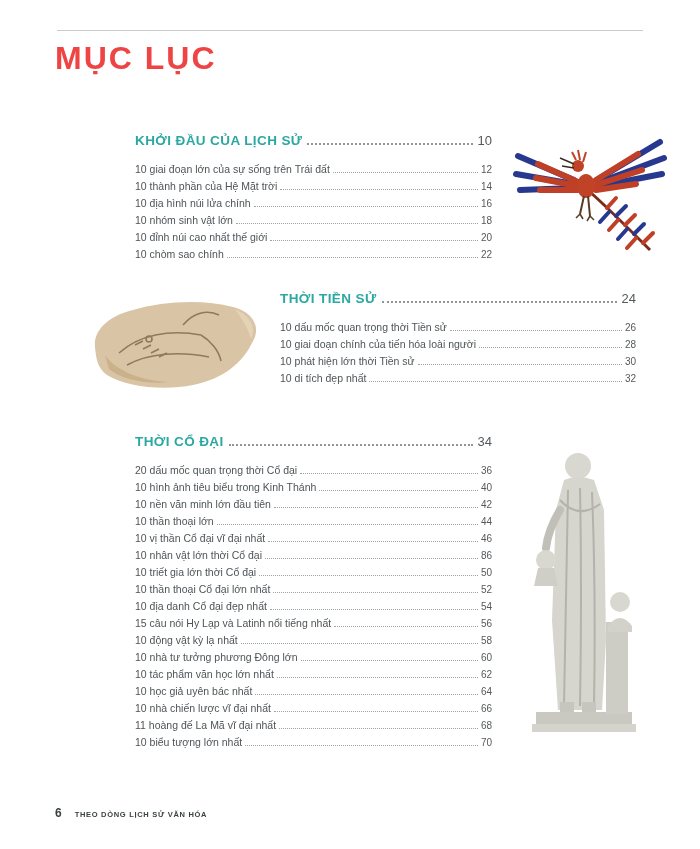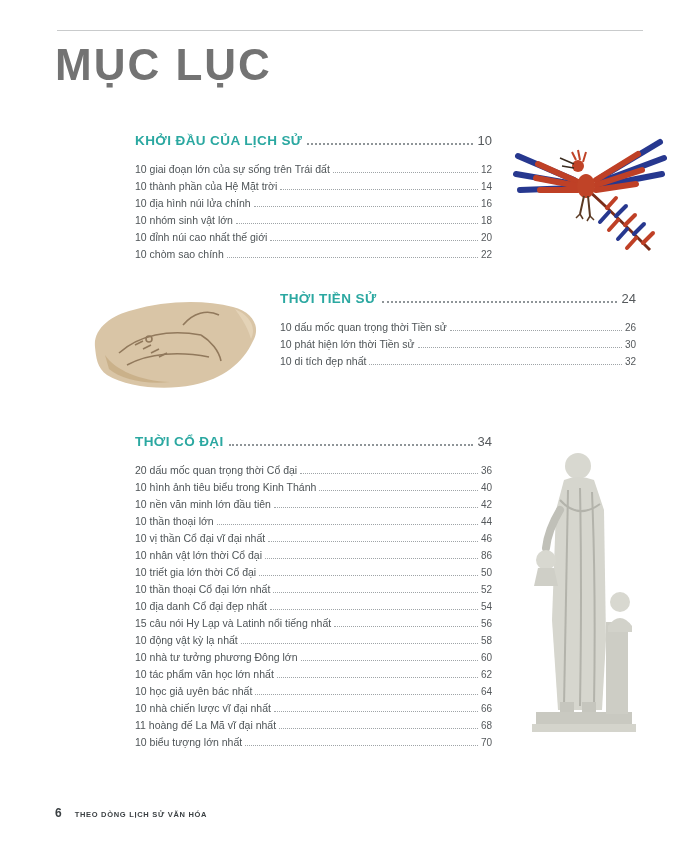--- a/index.html
+++ b/index.html
@@ -2,22 +2,22 @@
 <html><head>
 <meta charset="utf-8">
 <style>
   * { margin:0; padding:0; box-sizing:border-box; }
   html,body { background:#ffffff; }
   body { font-family:"Liberation Sans", sans-serif; }
   .page { position:relative; width:700px; height:849px; background:#fff; margin:0 auto; overflow:hidden; }
 
   .top-rule { position:absolute; left:57px; right:57px; top:30px; border-top:1px solid #c9cbcc; }
 
-  .page-title { position:absolute; left:55px; top:40px; font-size:44px; font-weight:700;
-                color:#737373; letter-spacing:2px; }
+  .page-title { position:absolute; left:55px; top:40px; font-size:32px; font-weight:700;
+                color:#ef4444; letter-spacing:2px; }
 
   .sec { position:absolute; }
   .sec1 { left:135px; top:133px; width:357px; }
   .sec2 { left:280px; top:291px; width:356px; }
   .sec3 { left:135px; top:434px; width:357px; }
 
   .sec-head { display:flex; align-items:flex-end; margin-bottom:10px; }
   .sec-title { color:#2ba8a1; font-weight:700; font-size:13.5px; letter-spacing:0.4px; white-space:nowrap; }
   .sec-head .dots { flex:1; border-bottom:2px dotted #8f9598; margin:0 5px 3px; }
   .sec-page { color:#55595c; font-size:13px; font-weight:400; }
@@ -144,20 +144,25 @@
       <span class="dots"></span>
       <span class="sec-page">24</span>
     </div>
     <ul class="items">
         <li class="item">
           <span class="label">10 dấu mốc quan trọng thời Tiền sử</span>
           <span class="dots"></span>
           <span class="num">26</span>
         </li>
         <li class="item">
+          <span class="label">10 giai đoạn chính của tiến hóa loài người</span>
+          <span class="dots"></span>
+          <span class="num">28</span>
+        </li>
+        <li class="item">
           <span class="label">10 phát hiện lớn thời Tiền sử</span>
           <span class="dots"></span>
           <span class="num">30</span>
         </li>
         <li class="item">
           <span class="label">10 di tích đẹp nhất</span>
           <span class="dots"></span>
           <span class="num">32</span>
         </li>
       </ul>

